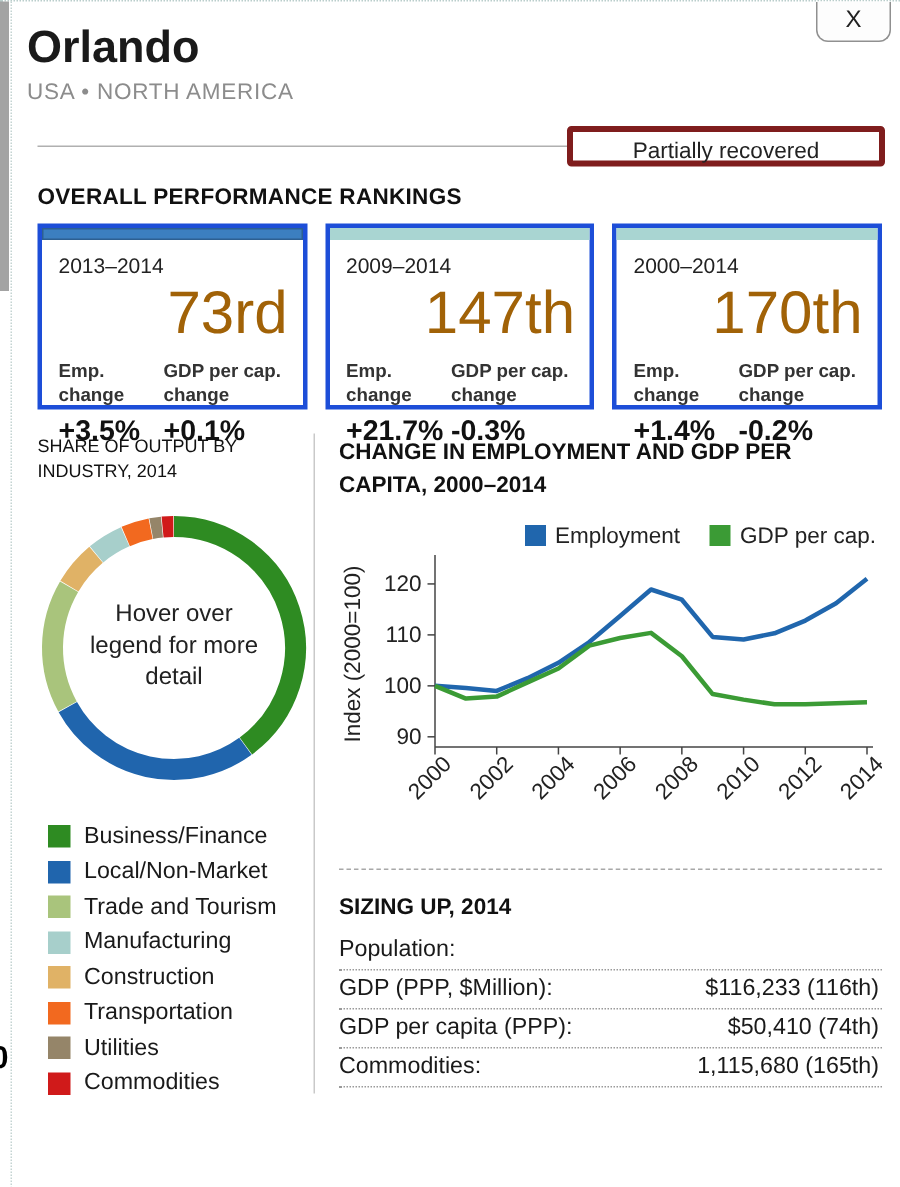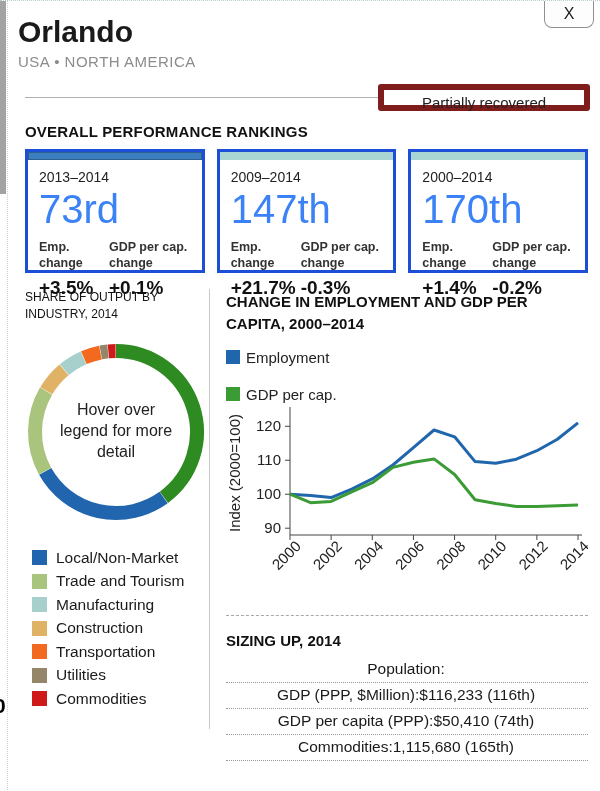--- a/index.html
+++ b/index.html
@@ -11,57 +11,57 @@
   #page-fragment { position:absolute; left:-6px; top:693px; font-size:21px; color:#000; font-weight:bold; }
 
   #close-btn { position:absolute; top:0; right:6px; width:50px; height:27px; background:#fdfdfd; border:1px solid #909090; border-top:none; border-radius:0 0 8px 8px; font-size:16px; color:#222; text-align:center; line-height:25px; cursor:pointer; }
 
   #header { margin:14px 0 0 18px; }
   #title { font-size:30px; color:#1a1a1a;font-weight:bold; }
   #subtitle { margin-top:4px; font-size:15px; color:#8c8c8c; letter-spacing:0.5px; }
 
   #rule-row { display:flex; align-items:flex-end; margin:14px 10px 0 25px; }
   #rule-row .rule { flex:1; border-top:1px solid #b0b0b0; margin-bottom:13px; }
-  #status-badge { width:212px; height:27px; border:6px solid #7f1d1d; border-radius:3px; background:#fff; font-size:15px; color:#222; text-align:center; line-height:25px; }
+  #status-badge { width:212px; height:27px; border:4px solid #7f1d1d; border-radius:3px; background:#fff; font-size:15px; color:#222; text-align:center; line-height:25px; }
 
   #rank-heading { margin:12px 0 9px 25px; font-size:15px; font-weight:bold; color:#111; letter-spacing:0.2px; }
   #cards { display:flex; gap:12px; margin:0 12px 0 25px; }
   .card { flex:1; border:3px solid #1d4ed8; background:#fff; height:124px; }
   .card .bar { height:8px; }
   .card .bar.blue { background:#3c7fc0; border:1px solid #2d5f91; }
   .card .bar.teal { background:#a9d5d2; }
   .card .inner { padding:9px 10px 0 11px; }
   .card .period { font-size:14px; color:#222; }
-  .card .rank { font-size:40px; color:#3b82f6; line-height:46px; margin-top:1px; }
+  .card .rank { font-size:40px; color:#a16207; line-height:46px; margin-top:1px;text-align:right; }
   .card .stats { display:flex; margin-top:8px;font-weight:bold; }
   .card .stat1 { width:70px; }
   .card .stat2 { flex:1; }
   .card .stat-label { font-size:12.5px; color:#333; line-height:1.25; }
   .card .stat-value { font-size:19px; color:#111; margin-top:6px; }
 
   #lower { display:flex; margin-top:16px; height:440px; }
   #industry-panel { width:213px; padding-left:25px; }
   #industry-heading { font-size:12px; font-weight:normal; color:#111; line-height:1.4; width:170px; }
   #donut-wrap { position:relative; width:182px; height:182px; margin-top:18px; }
   #donut-center { position:absolute; left:0; top:0; width:182px; height:182px; display:flex; align-items:center; justify-content:center; text-align:center; font-size:16px; color:#222; line-height:1.3; padding:0 26px; }
   #industry-legend { margin:26px 0 0 7px; }
   .legend-item { display:flex; align-items:center; margin-bottom:5.5px; cursor:pointer; }
   .legend-swatch { width:15px; height:15px; margin-right:9px; flex:0 0 15px; }
   .legend-label { font-size:15.5px; color:#1a1a1a; }
 
   #chart-panel { flex:1; border-left:1px solid #c9c9c9; padding:2px 12px 0 16px; }
   #chart-heading { font-size:15px; font-weight:bold; color:#111; line-height:1.45; }
-  #chart-legend { display:flex; justify-content:flex-end; gap:20px; margin:14px 4px 0 0;flex-direction:column; }
+  #chart-legend { display:flex; justify-content:flex-end; gap:20px; margin:14px 4px 0 0; }
   .cl-item { display:flex; align-items:center; font-size:15px; color:#222; }
   .cl-swatch { width:14px; height:14px; margin-right:6px; }
 
   #dashed-divider { border-top:1px dashed #a8a8a8; margin-top:6px; }
   #sizing-heading { margin-top:16px; font-size:15px; font-weight:bold; color:#111; }
   #sizing-table { margin-top:8px; }
-  .sz-row { display:flex; justify-content:center; align-items:baseline; padding:3px 2px 4px 0; border-bottom:1px dotted #9a9a9a; }
+  .sz-row { display:flex; justify-content:space-between; align-items:baseline; padding:3px 2px 4px 0; border-bottom:1px dotted #9a9a9a; }
   .sz-label { font-size:15.5px; color:#1a1a1a; }
   .sz-value { font-size:15.5px; color:#1a1a1a; }
 
   svg text { font-family:"Liberation Sans", sans-serif; }
 </style>
 </head>
 <body>
 
 <div id="app">
   <div id="scroll-strip"></div>
@@ -146,20 +146,24 @@
             <path d="M 20.02 130.02 A 81 81 0 0 1 21.06 50.13" stroke="#a9c47c" stroke-width="14" fill="none"></path>
             <path d="M 21.28 49.77 A 81 81 0 0 1 39.04 28.86" stroke="#e0b266" stroke-width="14" fill="none"></path>
             <path d="M 39.37 28.59 A 81 81 0 0 1 58.44 16.83" stroke="#a7cfcb" stroke-width="14" fill="none"></path>
             <path d="M 58.83 16.66 A 81 81 0 0 1 75.41 11.52" stroke="#f2691f" stroke-width="14" fill="none"></path>
             <path d="M 75.82 11.43 A 81 81 0 0 1 82.96 10.40" stroke="#958569" stroke-width="14" fill="none"></path>
             <path d="M 83.38 10.36 A 81 81 0 0 1 90.58 10.00" stroke="#d01a1a" stroke-width="14" fill="none"></path>
           </svg>
         <div id="donut-center">Hover over legend for more detail</div>
       </div>
       <div id="industry-legend">
+          <div class="legend-item">
+            <span class="legend-swatch" style="background: rgb(46, 139, 34);"></span>
+            <span class="legend-label">Business/Finance</span>
+          </div>
           <div class="legend-item">
             <span class="legend-swatch" style="background: rgb(32, 101, 173);"></span>
             <span class="legend-label">Local/Non-Market</span>
           </div>
           <div class="legend-item">
             <span class="legend-swatch" style="background: rgb(169, 196, 124);"></span>
             <span class="legend-label">Trade and Tourism</span>
           </div>
           <div class="legend-item">
             <span class="legend-swatch" style="background: rgb(167, 207, 203);"></span>

